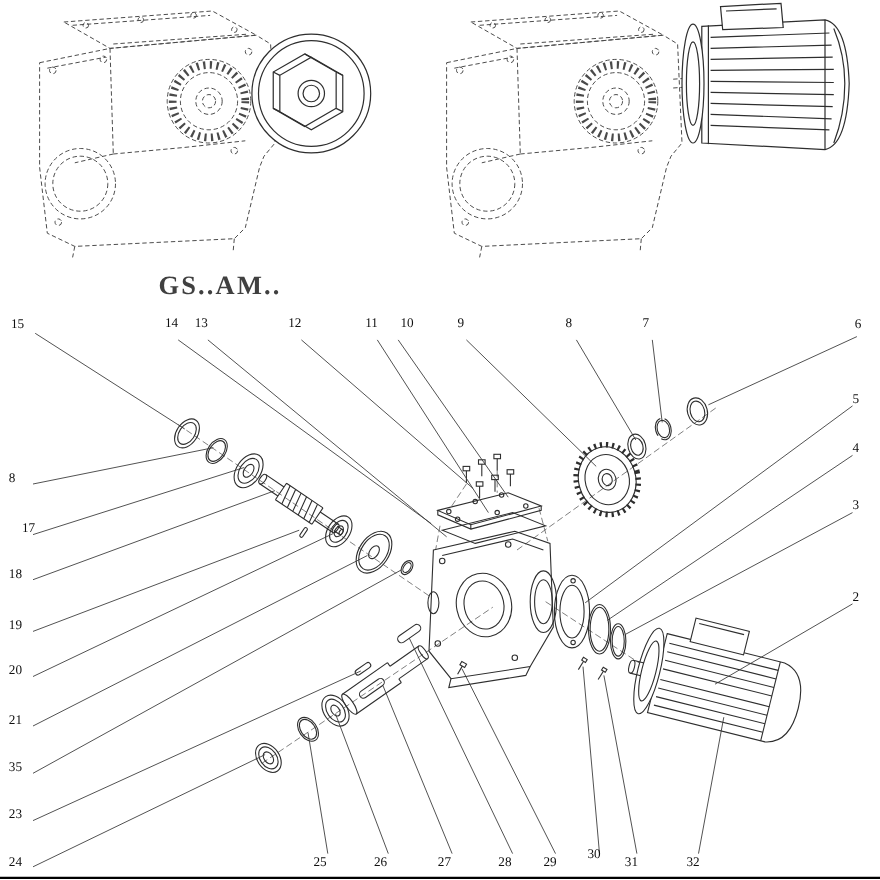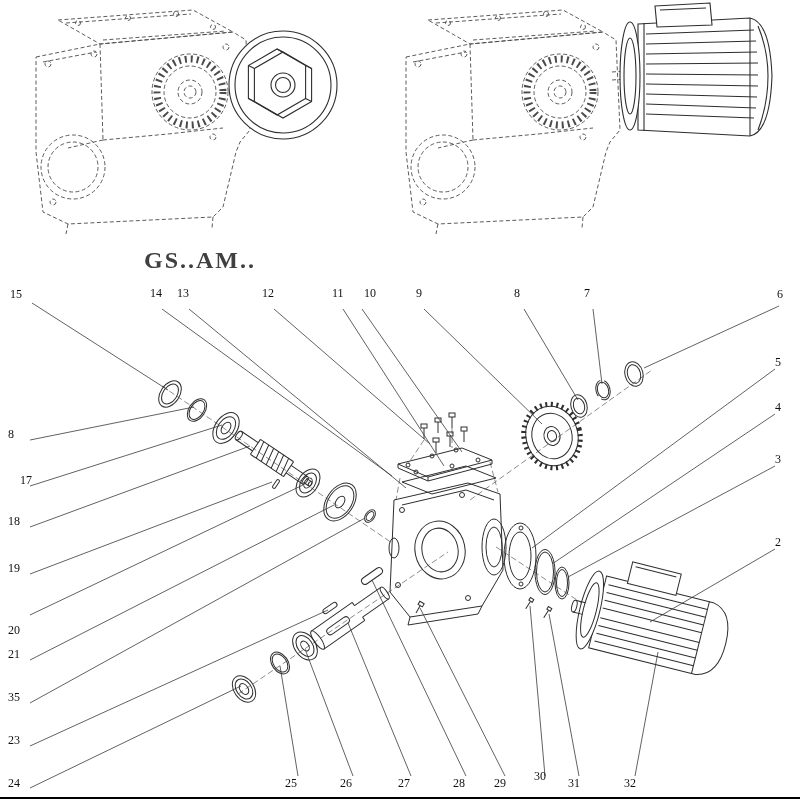--- a/index.html
+++ b/index.html
@@ -332,21 +332,21 @@
 <div class="callout" style="left:584px; top:287px;">7</div>
 <div class="callout" style="left:777px; top:288px;">6</div>
 <div class="callout" style="left:775px; top:356px;">5</div>
 <div class="callout" style="left:775px; top:401px;">4</div>
 <div class="callout" style="left:775px; top:453px;">3</div>
 <div class="callout" style="left:775px; top:536px;">2</div>
 <div class="callout" style="left:8px;   top:428px;">8</div>
 <div class="callout" style="left:20px;   top:474px;">17</div>
 <div class="callout" style="left:8px;   top:515px;">18</div>
 <div class="callout" style="left:8px;   top:562px;">19</div>
-<div class="callout" style="left:8px;   top:603px;margin-top:21px;">20</div>
+<div class="callout" style="left:8px;   top:603px;">20</div>
 <div class="callout" style="left:8px;   top:648px;">21</div>
 <div class="callout" style="left:8px;   top:691px;">35</div>
 <div class="callout" style="left:8px;   top:734px;">23</div>
 <div class="callout" style="left:8px;   top:777px;text-align:center;">24</div>
 <div class="callout" style="left:285px; top:777px;">25</div>
 <div class="callout" style="left:340px; top:777px;">26</div>
 <div class="callout" style="left:398px; top:777px;">27</div>
 <div class="callout" style="left:453px; top:777px;">28</div>
 <div class="callout" style="left:494px; top:777px;">29</div>
 <div class="callout" style="left:534px; top:770px;">30</div>

